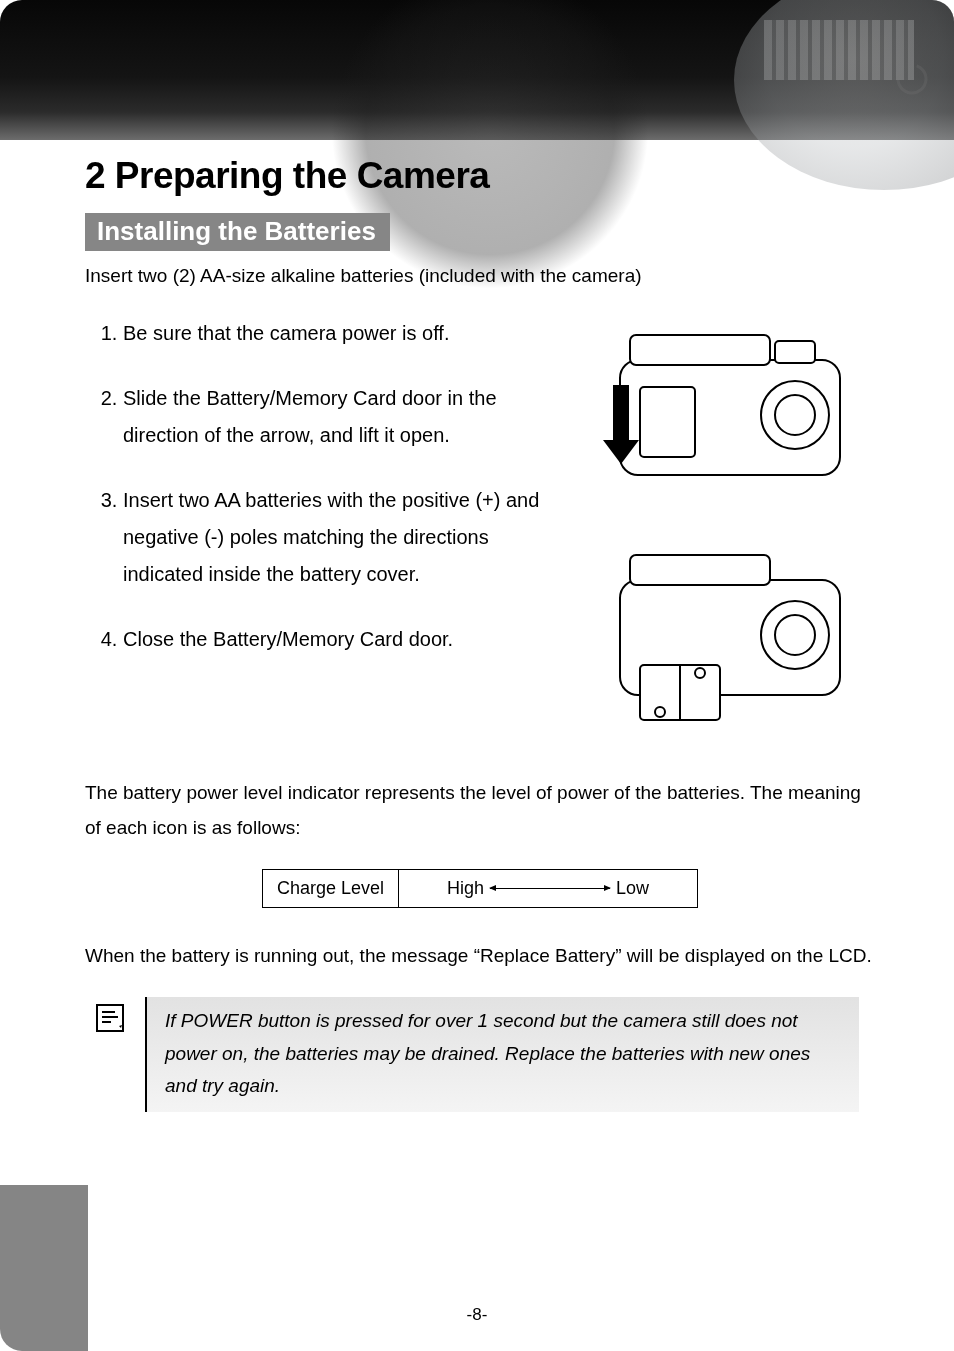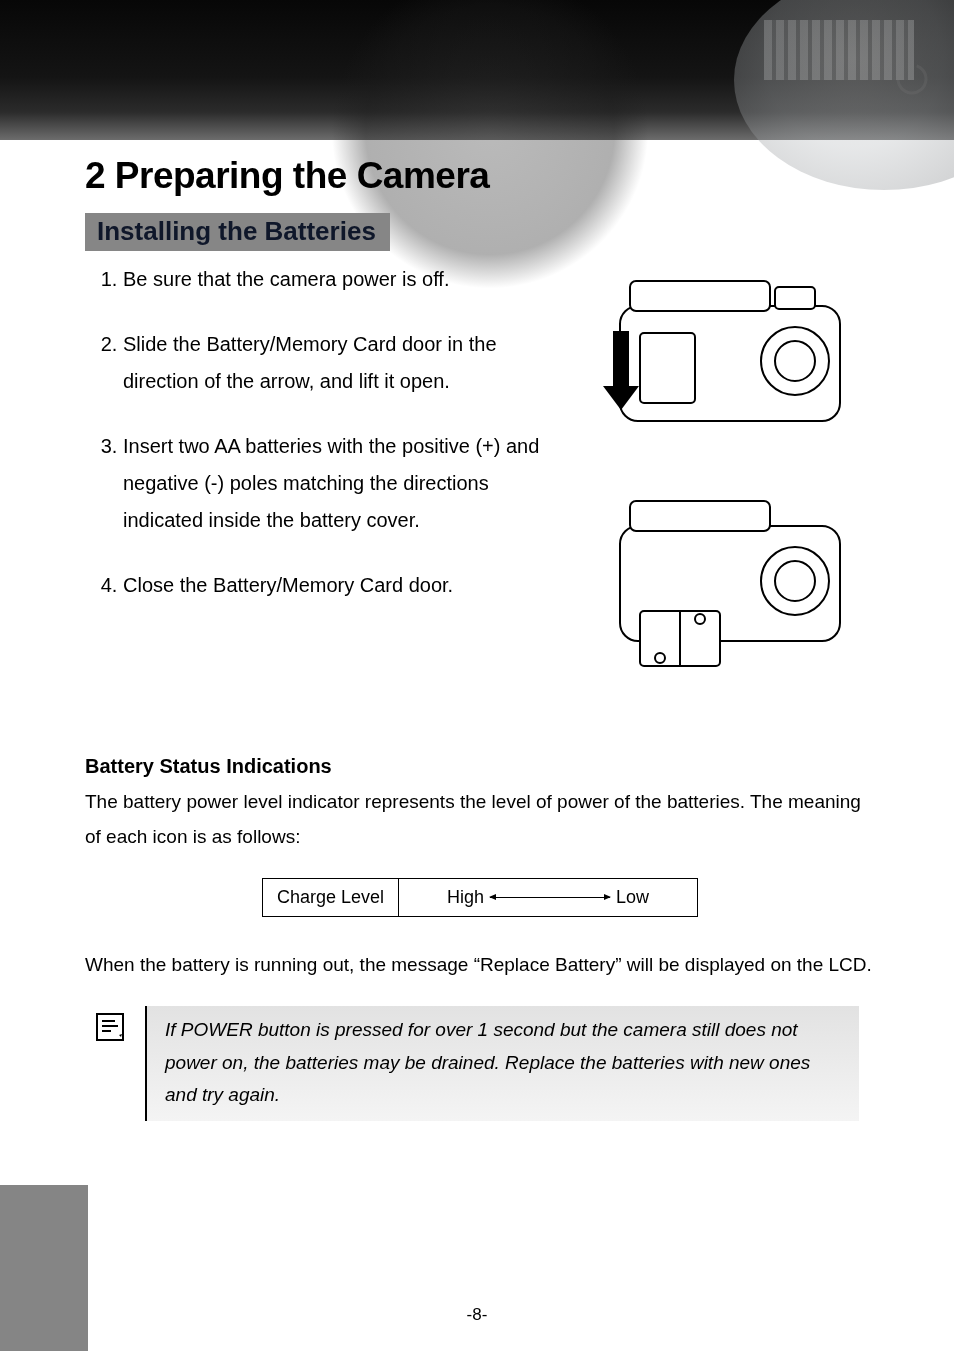--- a/index.html
+++ b/index.html
@@ -1,32 +1,32 @@
 <!DOCTYPE html>
 <html><head>
 <meta charset="utf-8">
 <style>
   html,body{margin:0;padding:0;background:#fff;font-family:Verdana,Geneva,sans-serif;color:#000;}
-  .page{width:954px;height:1351px;position:relative;overflow:hidden;}
+  .page{width:954px;height:1351px;position:relative;overflow:hidden;border-radius:22px;}
   
   .band{position:absolute;left:0;top:0;width:954px;height:140px;
         background:linear-gradient(to bottom,#070707 0%,#141414 55%,#2b2b2b 80%,#6c6c6c 100%);}
   .band::after{content:"";position:absolute;right:-80px;top:-30px;width:300px;height:220px;border-radius:50%;
         background:radial-gradient(circle at 40% 40%,#d9dbdc 0%,#b8bcbf 40%,#818487 70%,rgba(0,0,0,0) 72%);
         opacity:.35;}
   .band .ridges{position:absolute;right:40px;top:20px;width:150px;height:60px;opacity:.25;
         background:repeating-linear-gradient(90deg,#f0f0f0 0 8px,#555 8px 12px);}
   .band .lens{position:absolute;left:330px;top:-30px;width:320px;height:320px;border-radius:50%;
         background:radial-gradient(circle,#3a3a3a 0%,#1c1c1c 55%,rgba(0,0,0,0) 70%);opacity:.35;}
   .sidebar{position:absolute;left:0;top:1185px;width:88px;height:166px;background:#858585;}
   .power{position:absolute;right:20px;top:55px;width:44px;height:44px;opacity:.25;}
   
   .content{position:absolute;left:85px;top:155px;width:790px;}
   h1{font-size:37px;font-weight:bold;margin:0 0 16px 0;letter-spacing:-.5px;}
-  .subhead{display:inline-block;background:#868686;color:#0f172a;font-size:26px;font-weight:bold;
+  .subhead{display:inline-block;background:#868686;color:#ffffff;font-size:26px;font-weight:bold;
            padding:3px 14px 4px 12px;margin:0 0 10px 0;}
   .lead{font-size:19px;margin:4px 0 28px 0;}
   ol.steps{list-style:decimal;margin:0;padding:0 0 0 38px;width:440px;}
   ol.steps li{font-size:20px;line-height:1.85;margin-bottom:28px;text-align:left;}
   .two-col{display:flex;gap:36px;align-items:flex-start;}
   .illus{width:290px;flex:0 0 290px;}
   .illus svg{display:block;margin-bottom:30px;}
   h3.sub{font-size:20px;font-weight:bold;margin:34px 0 6px 0;}
   p.body{font-size:19px;line-height:1.85;margin:0 0 24px 0;}
   
@@ -67,20 +67,21 @@
     <svg viewBox="0 0 44 44">
         <circle cx="22" cy="24" r="14" fill="none" stroke="#777" stroke-width="3" stroke-dasharray="60 20" transform="rotate(-40 22 24)"></circle>
         <line x1="22" y1="6" x2="22" y2="22" stroke="#777" stroke-width="3"></line>
       </svg>
   </div>
   <div class="sidebar"></div>
 
   <div class="content">
     <h1>2 Preparing the Camera</h1>
     <div class="subhead">Installing the Batteries</div>
+    <p class="lead">Insert two (2) AA-size alkaline batteries (included with the camera)</p>
 
     <div class="two-col">
       <ol class="steps">
         <li>Be sure that the camera power is off.</li>
         <li>Slide the Battery/Memory Card door in the direction of the arrow, and lift it open.</li>
         <li>Insert two AA batteries with the positive (+) and negative (-) poles matching the directions indicated inside the battery cover.</li>
         <li>Close the Battery/Memory Card door.</li>
       </ol>
       <div class="illus">
 
@@ -106,21 +107,20 @@
 
             <rect x="55" y="120" width="80" height="55" rx="4"></rect>
             <line x1="95" y1="120" x2="95" y2="175"></line>
             <circle cx="75" cy="167" r="5"></circle>
             <circle cx="115" cy="128" r="5"></circle>
           </g>
         </svg>
       </div>
     </div>
 
-    <h3 class="sub">Battery Status Indications</h3>
     <p class="body">The battery power level indicator represents the level of power of the batteries. The meaning of each icon is as follows:</p>
 
     <table>
       <tbody>
           <tr>
         <td>Charge Level</td>
         <td class="val">
           <span class="hl">
             <span>High</span>
             <span class="line"></span>

